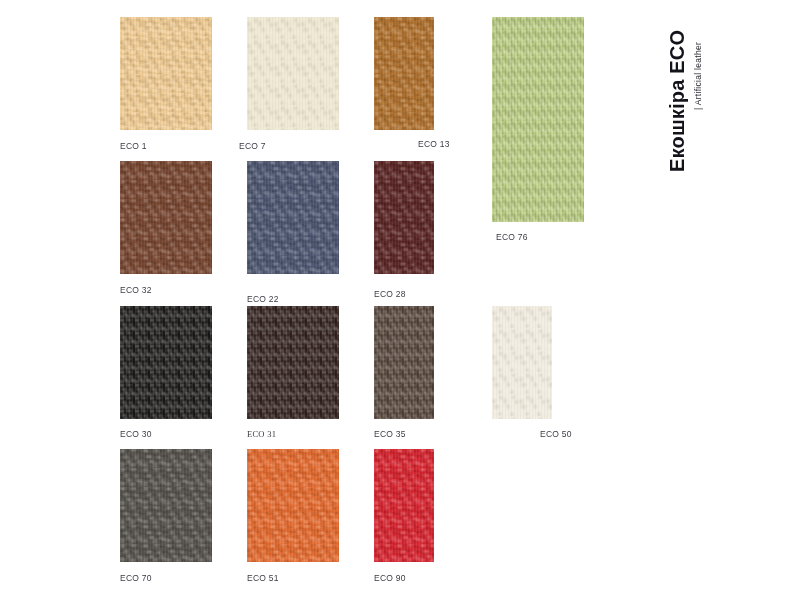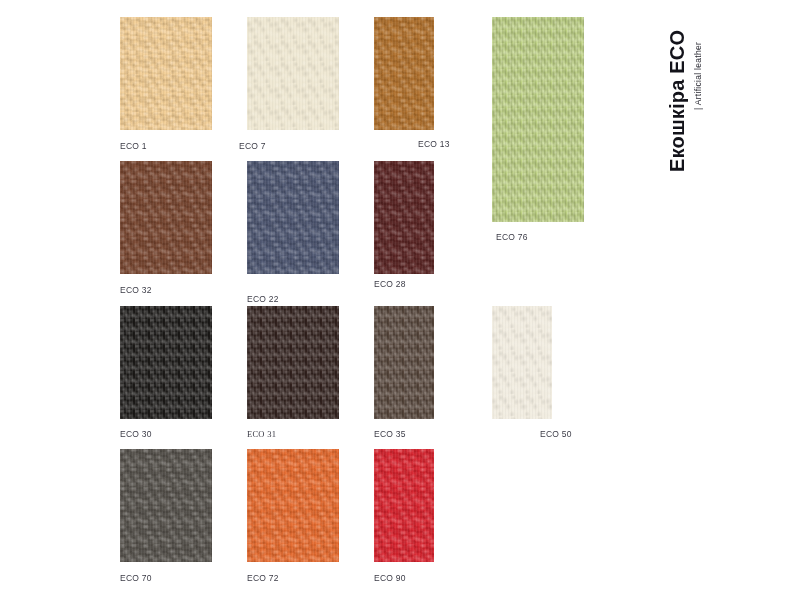--- a/index.html
+++ b/index.html
@@ -175,21 +175,21 @@
         <div class="swatch-chip" title="medium reddish brown" style="background: rgb(119, 69, 47);"></div>
       </div>
       <div class="swatch-label" style="left: 120px; top: 285px;">ECO 32</div>
       <div class="swatch-cell" style="left: 247px; top: 161px; width: 92px; height: 113px;">
         <div class="swatch-chip" title="slate navy blue" style="background: rgb(76, 85, 112);"></div>
       </div>
       <div class="swatch-label" style="left: 247px; top: 285px; margin-top: 9px;">ECO 22</div>
       <div class="swatch-cell" style="left: 374px; top: 161px; width: 60px; height: 113px;">
         <div class="swatch-chip" title="dark burgundy wine" style="background: rgb(90, 36, 35);"></div>
       </div>
-      <div class="swatch-label" style="left: 374px; top: 279px;">ECO 28</div>
+      <div class="swatch-label" style="left: 374px; top: 289px;">ECO 28</div>
       <div class="swatch-cell" style="left: 120px; top: 306px; width: 92px; height: 113px;">
         <div class="swatch-chip grain-coarse" title="black pebbled" style="background: rgb(28, 26, 24);"></div>
       </div>
       <div class="swatch-label" style="left: 120px; top: 429px;">ECO 30</div>
       <div class="swatch-cell" style="left: 247px; top: 306px; width: 92px; height: 113px;">
         <div class="swatch-chip grain-coarse" title="very dark brown" style="background: rgb(51, 34, 30);"></div>
       </div>
       <div class="swatch-label" style="left: 247px; top: 429px; font-family: Liberation Serif, serif;">ECO 31</div>
       <div class="swatch-cell" style="left: 374px; top: 306px; width: 60px; height: 113px;">
         <div class="swatch-chip grain-coarse" title="medium-dark taupe brown" style="background: rgb(87, 70, 59);"></div>
@@ -199,21 +199,21 @@
         <div class="swatch-chip grain-soft" title="off-white cream" style="background: rgb(241, 236, 224);"></div>
       </div>
       <div class="swatch-label" style="left: 496px; top: 429px; margin-left: 44px;">ECO 50</div>
       <div class="swatch-cell" style="left: 120px; top: 449px; width: 92px; height: 113px;">
         <div class="swatch-chip" title="dark warm gray" style="background: rgb(85, 81, 75);"></div>
       </div>
       <div class="swatch-label" style="left: 120px; top: 573px;">ECO 70</div>
       <div class="swatch-cell" style="left: 247px; top: 449px; width: 92px; height: 113px;">
         <div class="swatch-chip" title="bright orange" style="background: rgb(229, 106, 46);"></div>
       </div>
-      <div class="swatch-label" style="left: 247px; top: 573px;">ECO 72</div>
+      <div class="swatch-label" style="left: 247px; top: 573px;">ECO 51</div>
       <div class="swatch-cell" style="left: 374px; top: 449px; width: 60px; height: 113px;">
         <div class="swatch-chip" title="bright red" style="background: rgb(216, 35, 46);"></div>
       </div>
       <div class="swatch-label" style="left: 374px; top: 573px; text-align: right;">ECO 90</div>
     </div>
 
   <div id="side-title">
     <div class="vert-wrap" id="brand-title">Екошкіра ECO</div>
     <div class="vert-wrap" id="brand-subtitle">| Artificial leather</div>
   </div>

